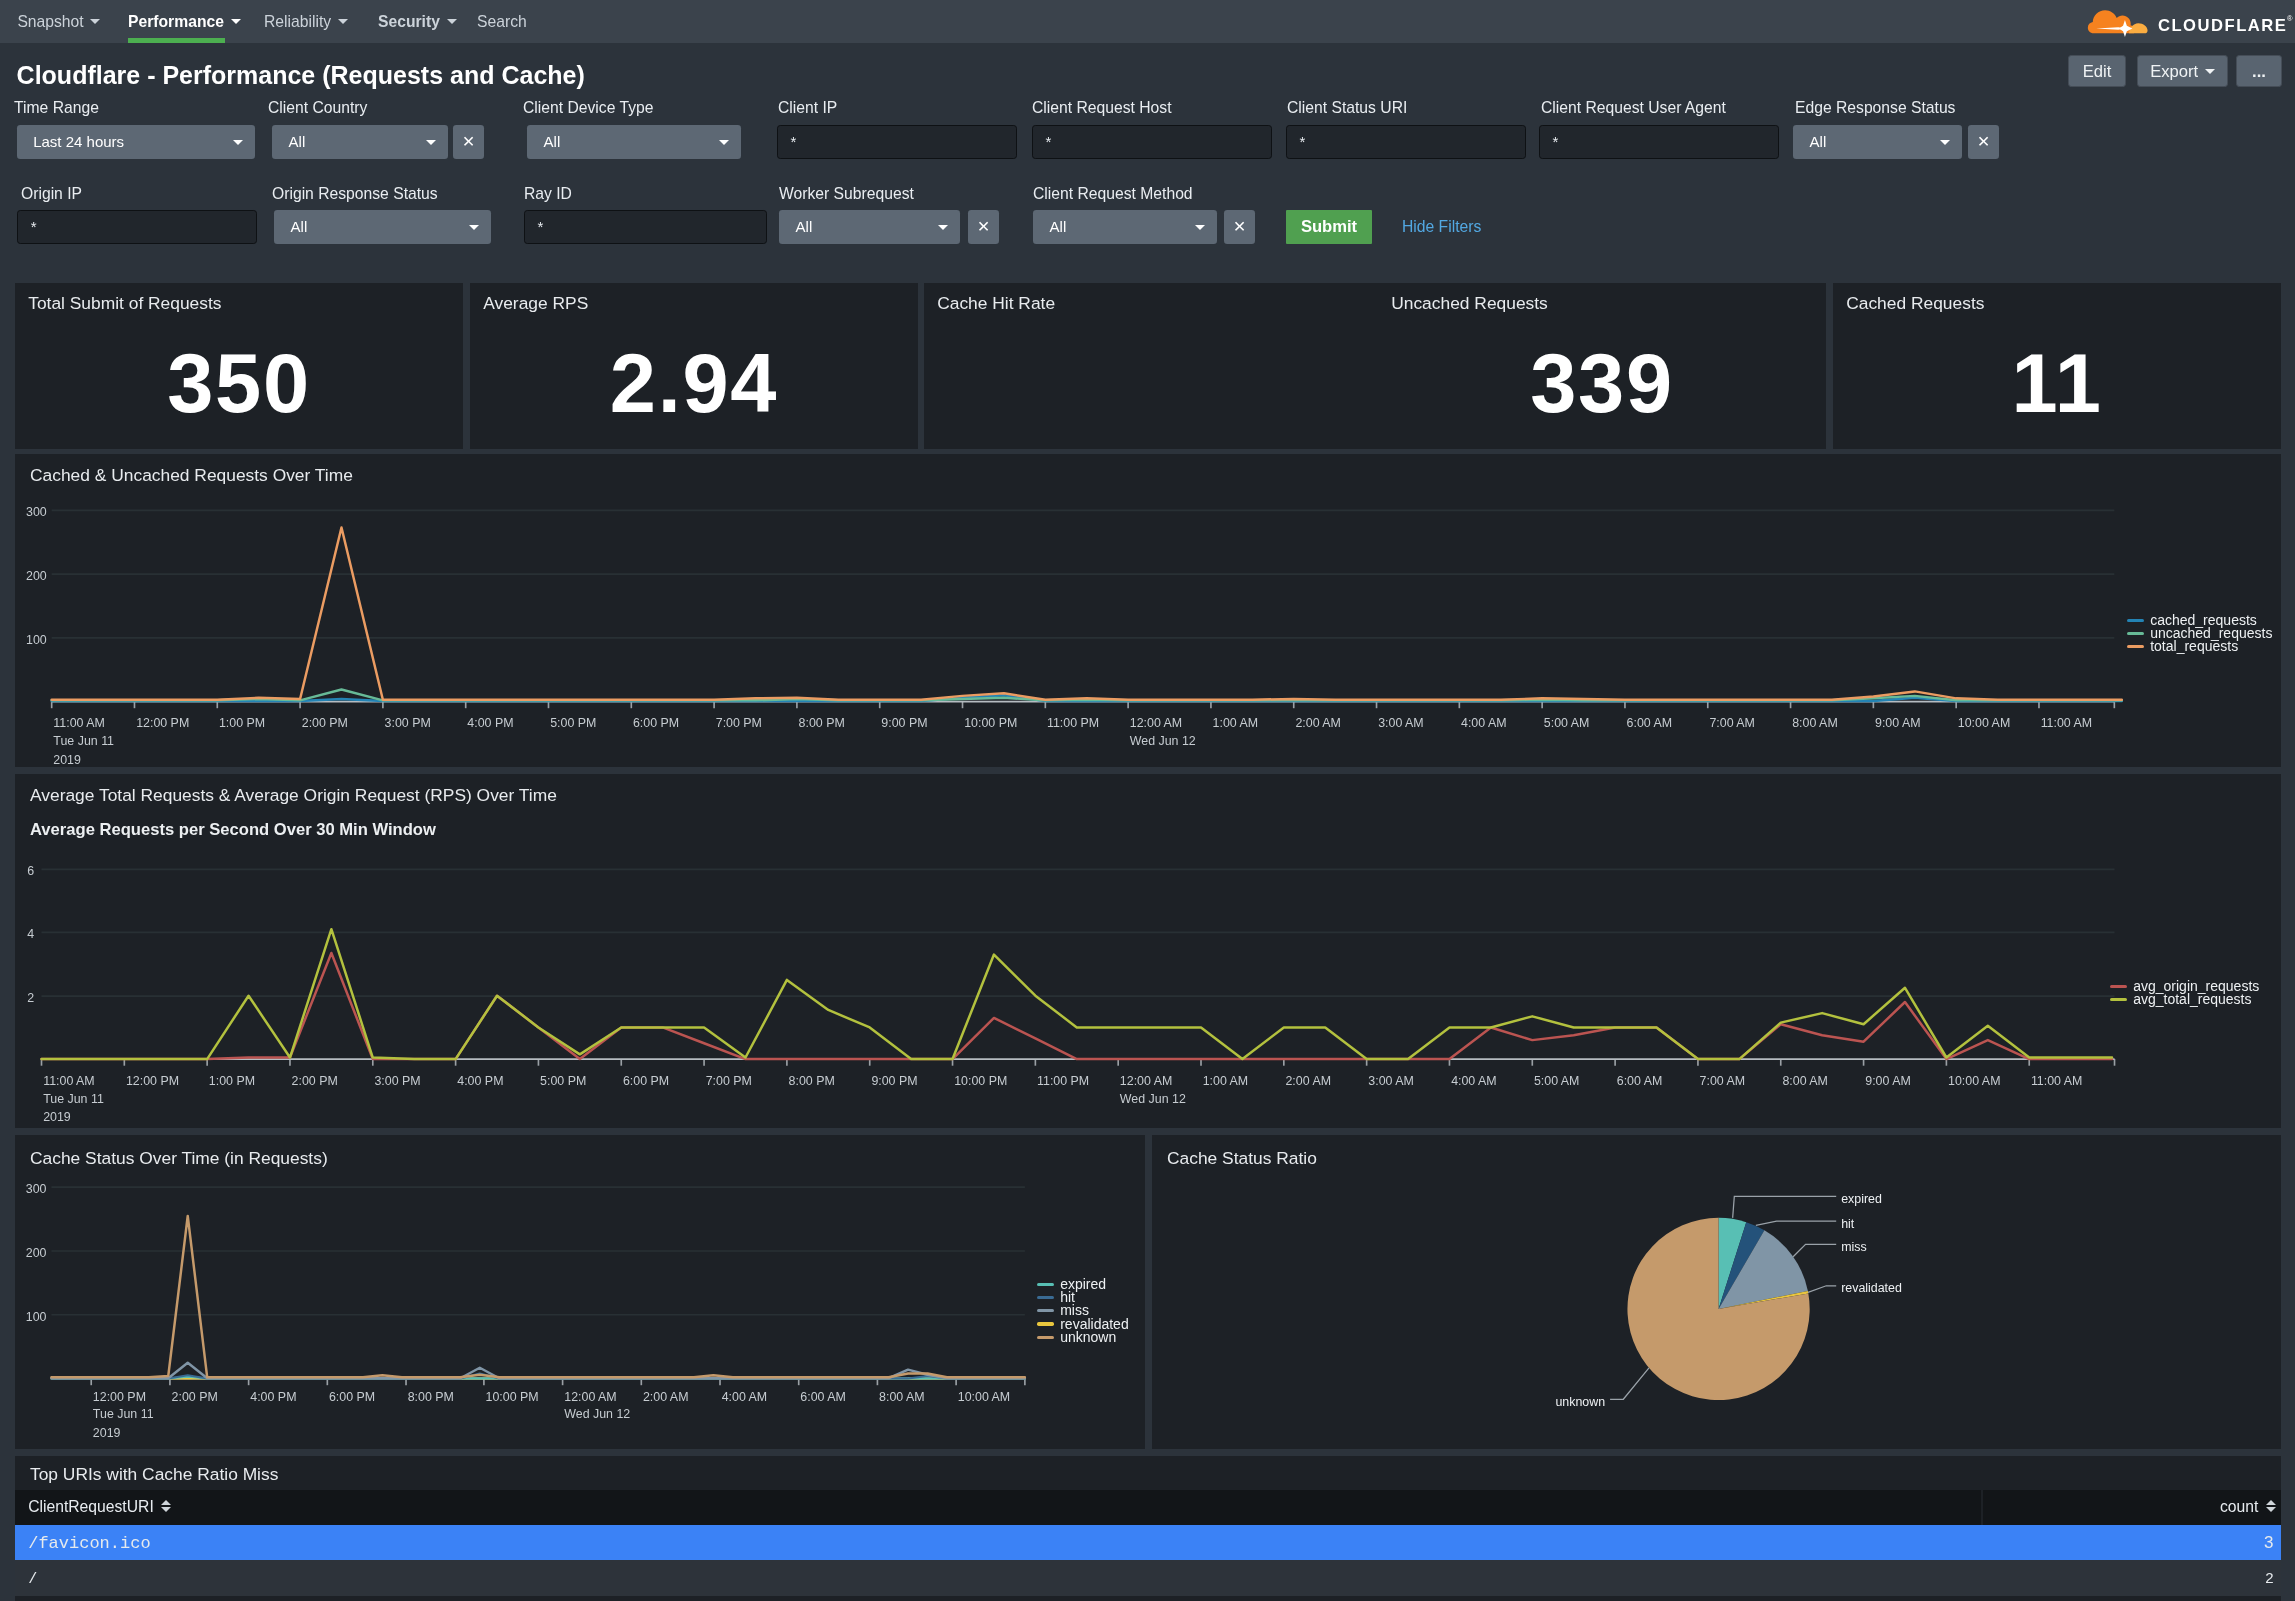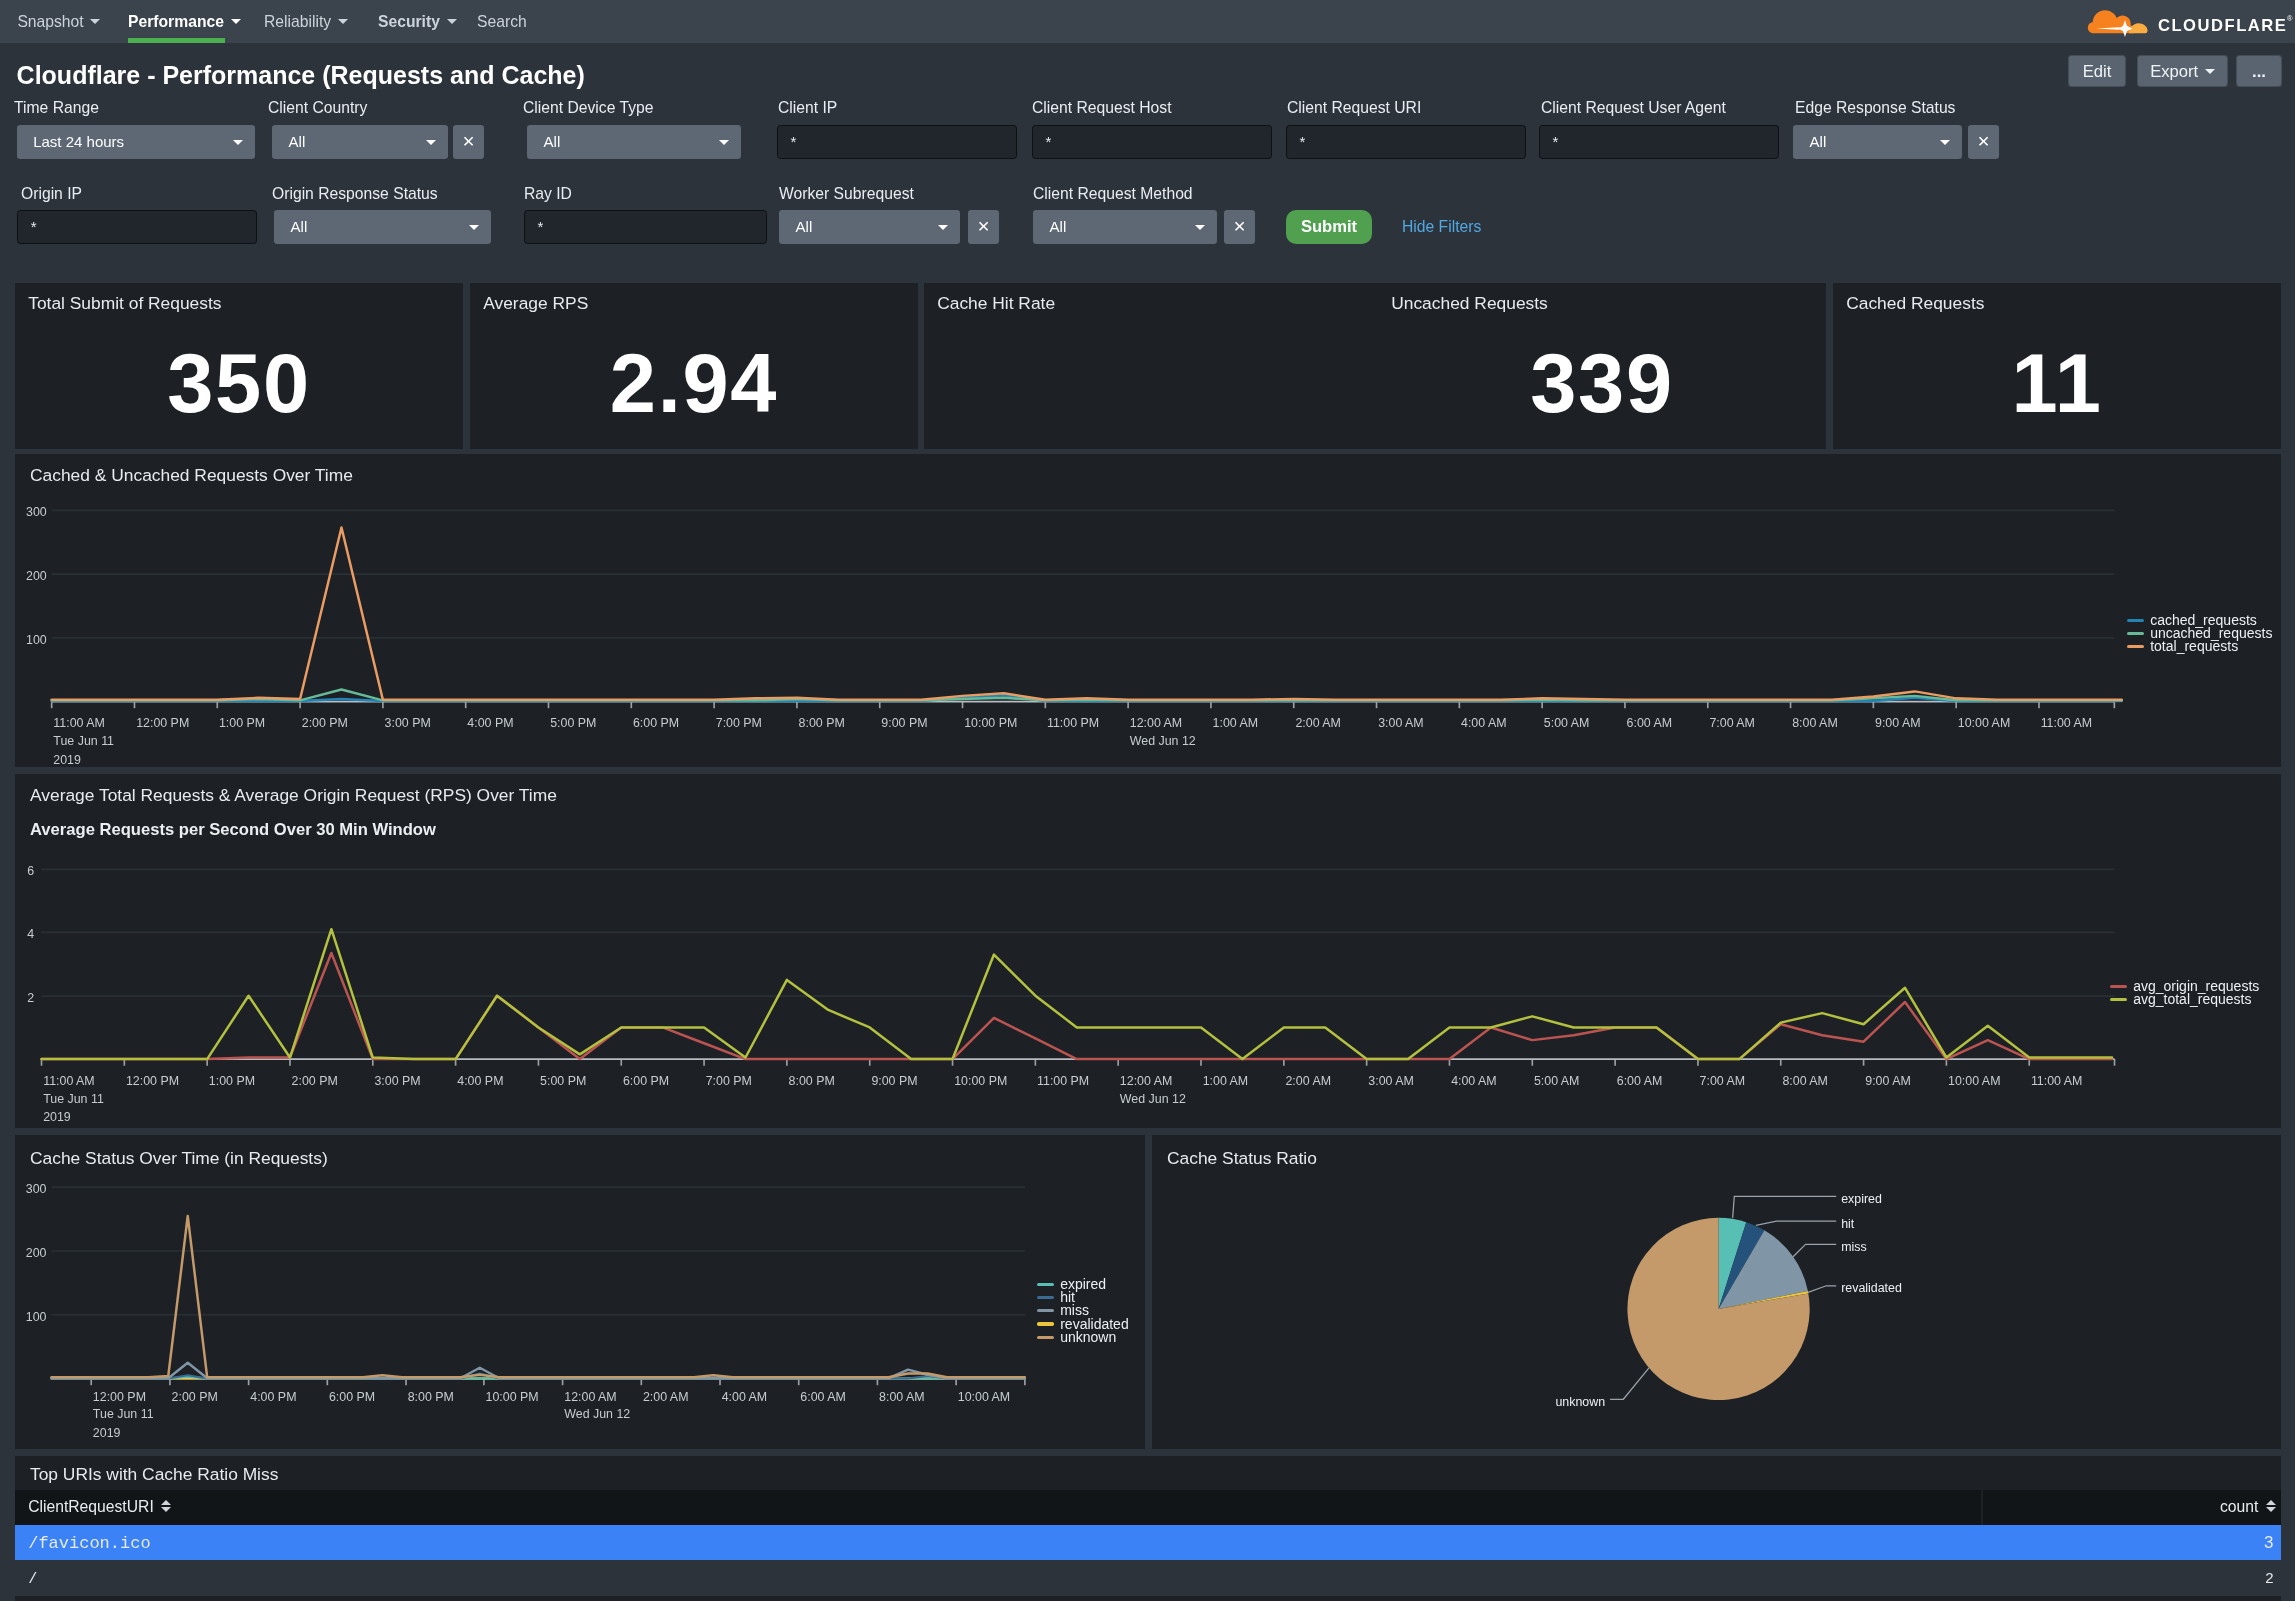--- a/index.html
+++ b/index.html
@@ -41,40 +41,40 @@
 <div class="drop" style="left:16.6px;top:125px;width:238px">Last 24 hours<span class="dc"></span></div>
 <div class="flabel" style="left:268px;top:99px">Client Country</div>
 <div class="drop" style="left:272px;top:125px;width:176px">All<span class="dc"></span></div>
 <div class="xbtn" style="left:453px;top:125px">✕</div>
 <div class="flabel" style="left:523px;top:99px">Client Device Type</div>
 <div class="drop" style="left:527px;top:125px;width:214px">All<span class="dc"></span></div>
 <div class="flabel" style="left:778px;top:99px">Client IP</div>
 <div class="tinput" style="left:777px;top:125px;width:240px">*</div>
 <div class="flabel" style="left:1032px;top:99px">Client Request Host</div>
 <div class="tinput" style="left:1032px;top:125px;width:240px">*</div>
-<div class="flabel" style="left:1287px;top:99px">Client Request URI</div>
+<div class="flabel" style="left:1287px;top:99px">Client Status URI</div>
 <div class="tinput" style="left:1286px;top:125px;width:240px">*</div>
 <div class="flabel" style="left:1541px;top:99px">Client Request User Agent</div>
 <div class="tinput" style="left:1539px;top:125px;width:240px">*</div>
 <div class="flabel" style="left:1795px;top:99px">Edge Response Status</div>
 <div class="drop" style="left:1793px;top:125px;width:169px">All<span class="dc"></span></div>
 <div class="xbtn" style="left:1968px;top:125px">✕</div>
 <div class="flabel" style="left:21px;top:185px">Origin IP</div>
 <div class="tinput" style="left:17.4px;top:210px;width:240px">*</div>
 <div class="flabel" style="left:272px;top:185px">Origin Response Status</div>
 <div class="drop" style="left:274px;top:210px;width:217px">All<span class="dc"></span></div>
 <div class="flabel" style="left:524px;top:185px">Ray ID</div>
 <div class="tinput" style="left:524px;top:210px;width:243px">*</div>
 <div class="flabel" style="left:779px;top:185px">Worker Subrequest</div>
 <div class="drop" style="left:779px;top:210px;width:181px">All<span class="dc"></span></div>
 <div class="xbtn" style="left:968px;top:210px">✕</div>
 <div class="flabel" style="left:1033px;top:185px">Client Request Method</div>
 <div class="drop" style="left:1033px;top:210px;width:184px">All<span class="dc"></span></div>
 <div class="xbtn" style="left:1224px;top:210px">✕</div>
-<div class="abs" style="left:1286px;top:210px;width:86px;height:34px;background:#50a050;border-radius:10px;color:#fff;font-size:16.6px;font-weight:bold;text-align:center;line-height:34px">Submit</div>
+<div class="abs" style="left:1286px;top:210px;width:86px;height:34px;background:#50a050;border-radius:1px;color:#fff;font-size:16.6px;font-weight:bold;text-align:center;line-height:34px">Submit</div>
 <div class="abs" style="left:1402px;top:218px;font-size:15.7px;color:#52a8e2">Hide Filters</div>
 <div class="panel" style="left:15px;top:283px;width:448px;height:166px">
     <div class="svtitle">Total Submit of Requests</div>
     <div style="position:absolute;left:0;right:0;top:59px;text-align:center;font-size:83px;font-weight:bold;color:#fff;line-height:83px;letter-spacing:1.7px">350</div>
   </div>
 <div class="panel" style="left:470px;top:283px;width:448px;height:166px">
     <div class="svtitle">Average RPS</div>
     <div style="position:absolute;left:0;right:0;top:59px;text-align:center;font-size:83px;font-weight:bold;color:#fff;line-height:83px;letter-spacing:1.7px">2.94</div>
   </div>
 <div class="panel" style="left:924px;top:283px;width:464px;height:166px">

